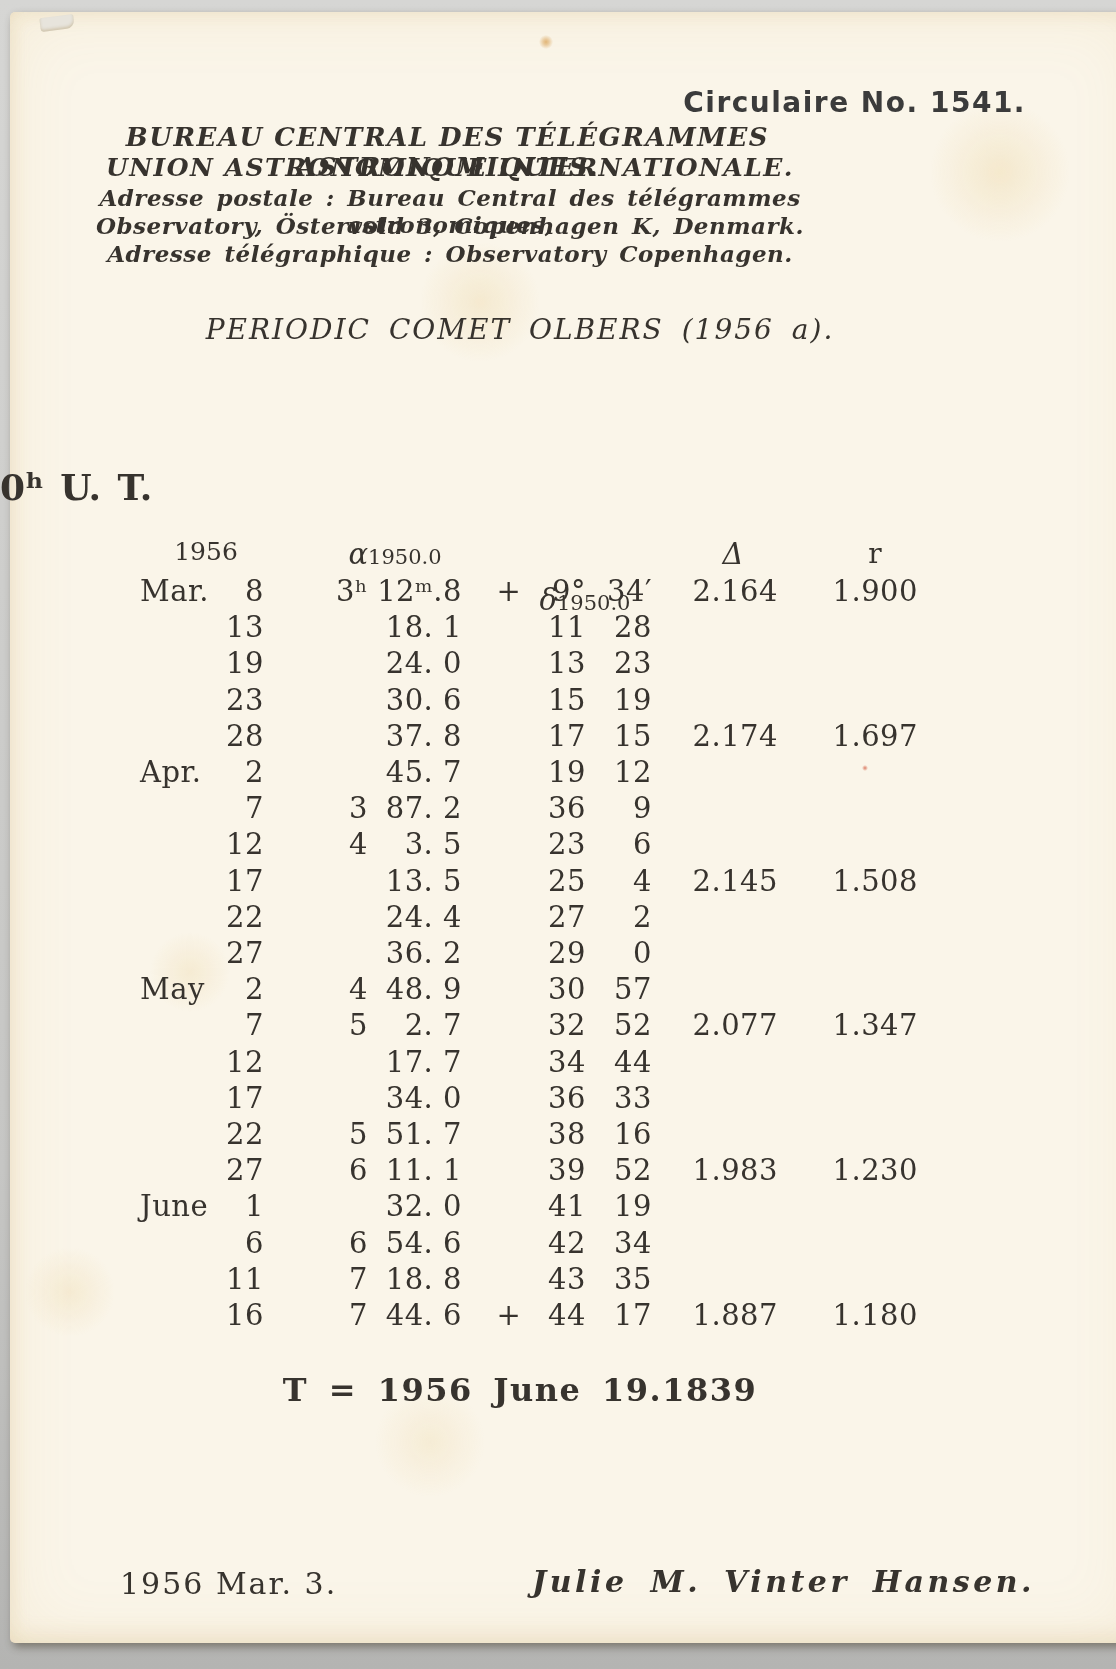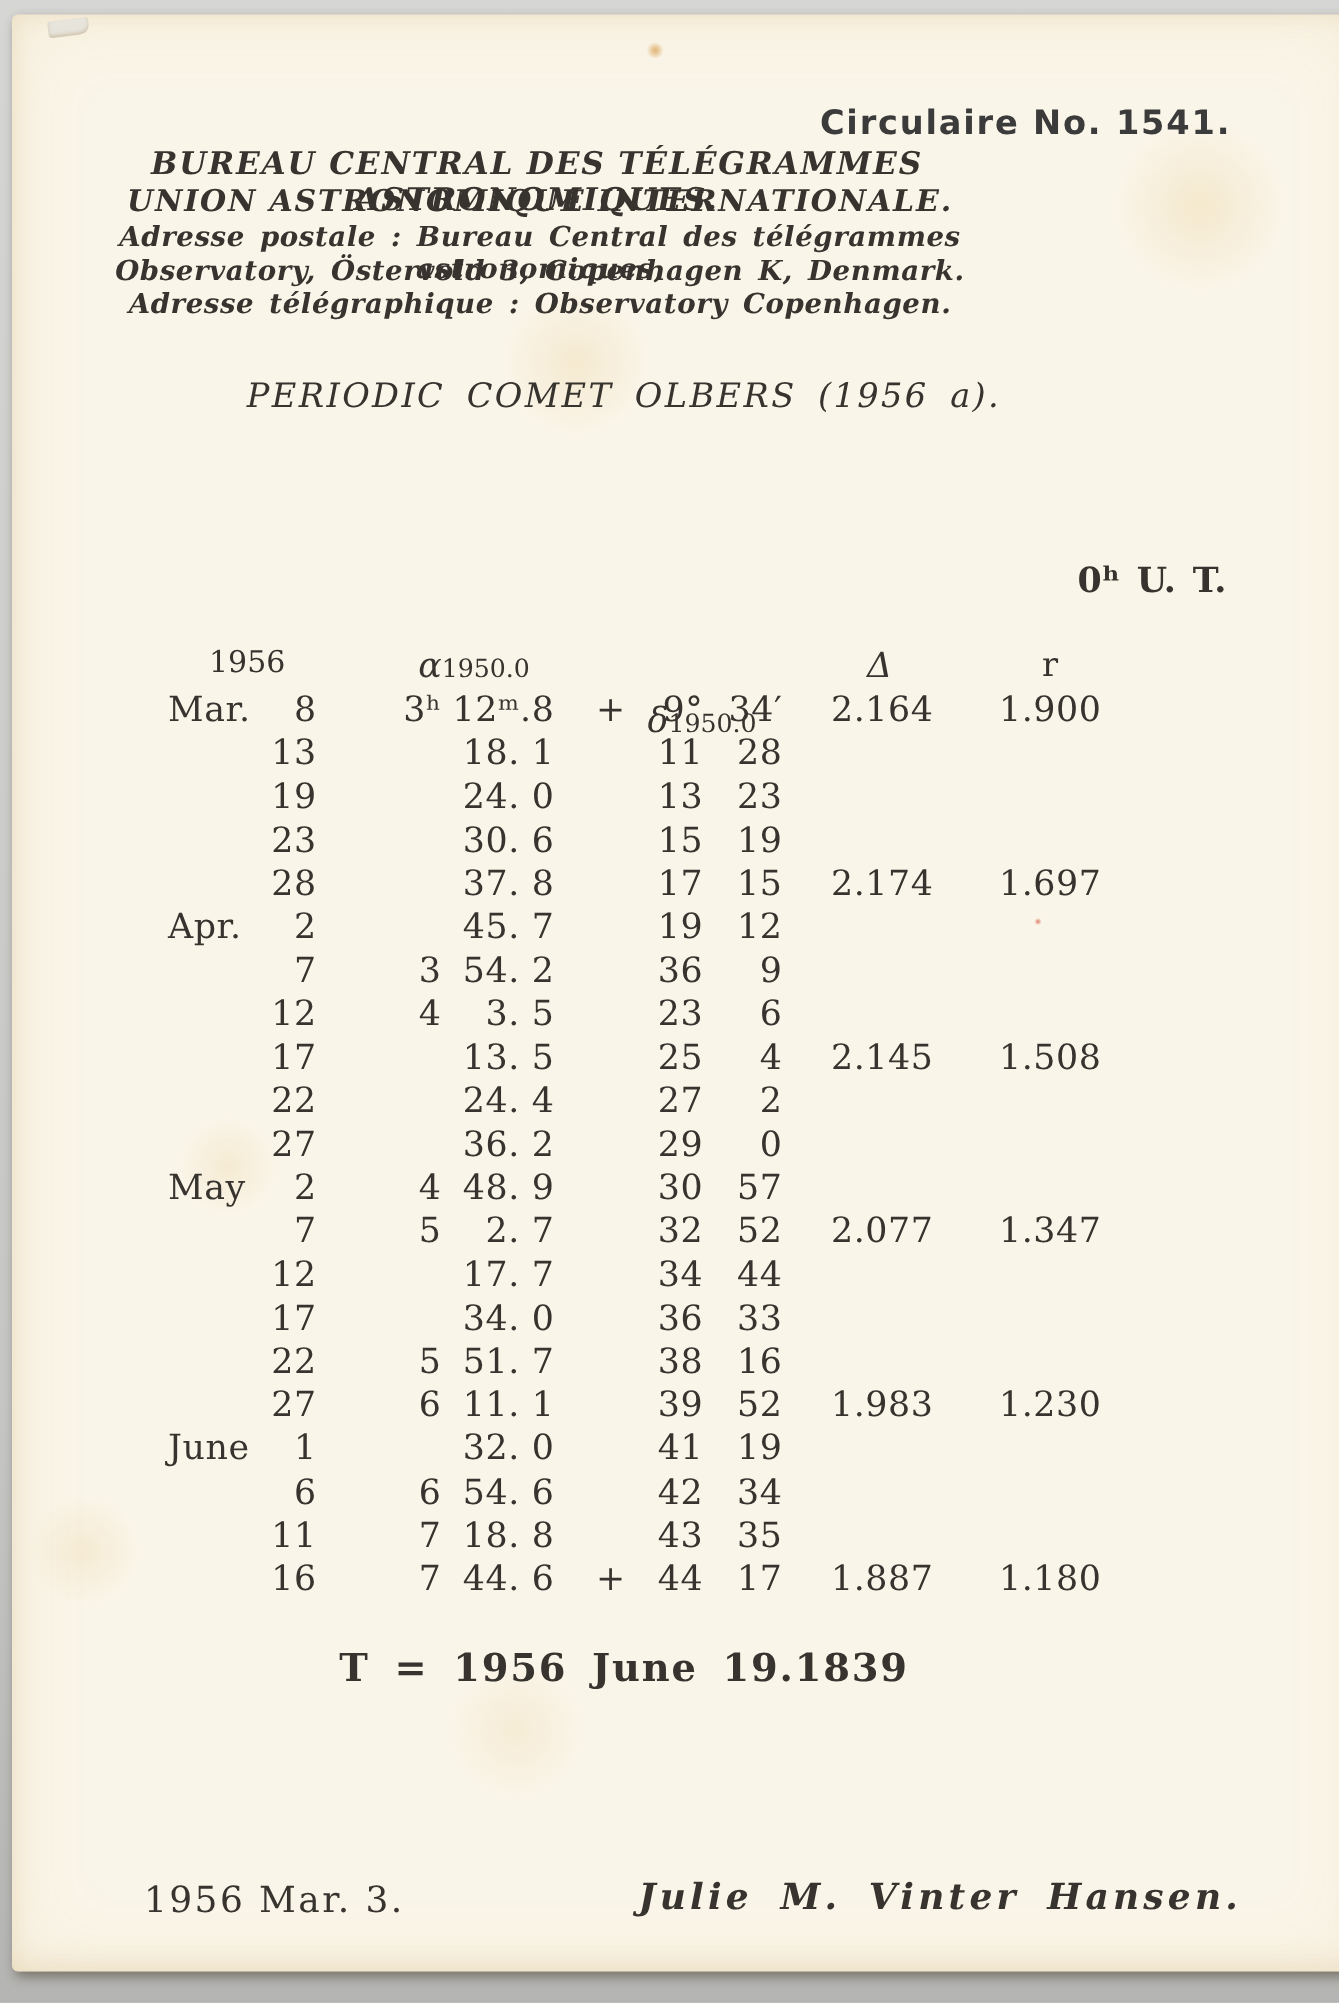--- a/index.html
+++ b/index.html
@@ -82,22 +82,22 @@
     font-weight: 500;
   }
 
   .para { left: 64px; top: 364px; width: 940px; font-size: 30px; }
   .para .line1 { padding-left: 50px; word-spacing: 3px; }
   .para .line2 { margin-top: 7px; word-spacing: 9px; }
   .it { font-style: italic; }
   .sup { font-size: 0.62em; vertical-align: 0.5em; }
 
   .ut-head {
-    top: 466px; left: 0; width: 1022px; text-align: right;
-    font-size: 29px; font-weight: 600; word-spacing: 4px;
+    top: 466px; left: 0; width: 1022px; text-align: left;
+    font-size: 36px; font-weight: 600; word-spacing: 4px;
   }
 
   .thead { top: 537px; left: 0; width: 1020px; height: 40px; font-size: 25px; }
   .thead .hy  { position: absolute; left: 150px; width: 112px; text-align: center; }
   .thead .hra { position: absolute; left: 328px; width: 134px; text-align: center; }
   .thead .hde { position: absolute; left: 518px; width: 134px; text-align: center; margin-top: 46px; }
   .thead .hdl { position: absolute; left: 683px; width: 100px; text-align: center; font-size: 29px; }
   .thead .hr  { position: absolute; left: 825px; width: 100px; text-align: center; font-size: 28px; }
   .gsym { font-style: italic; font-size: 29px; }
   .gsub { font-size: 21px; }
@@ -220,21 +220,21 @@
         <span class="tcell c-sign"></span>
         <span class="tcell c-decd">19</span>
         <span class="tcell c-decm">12</span>
         <span class="tcell c-delta"></span>
         <span class="tcell c-r"></span>
       </div>
       <div class="trow" style="top: 791.2px;">
         <span class="tcell c-month"></span>
         <span class="tcell c-day">7</span>
         <span class="tcell c-rah">3</span>
-        <span class="tcell c-ram">54. 2</span>
+        <span class="tcell c-ram">87. 2</span>
         <span class="tcell c-sign"></span>
         <span class="tcell c-decd">36</span>
         <span class="tcell c-decm">9</span>
         <span class="tcell c-delta"></span>
         <span class="tcell c-r"></span>
       </div>
       <div class="trow" style="top: 827.4px;">
         <span class="tcell c-month"></span>
         <span class="tcell c-day">12</span>
         <span class="tcell c-rah">4</span>

